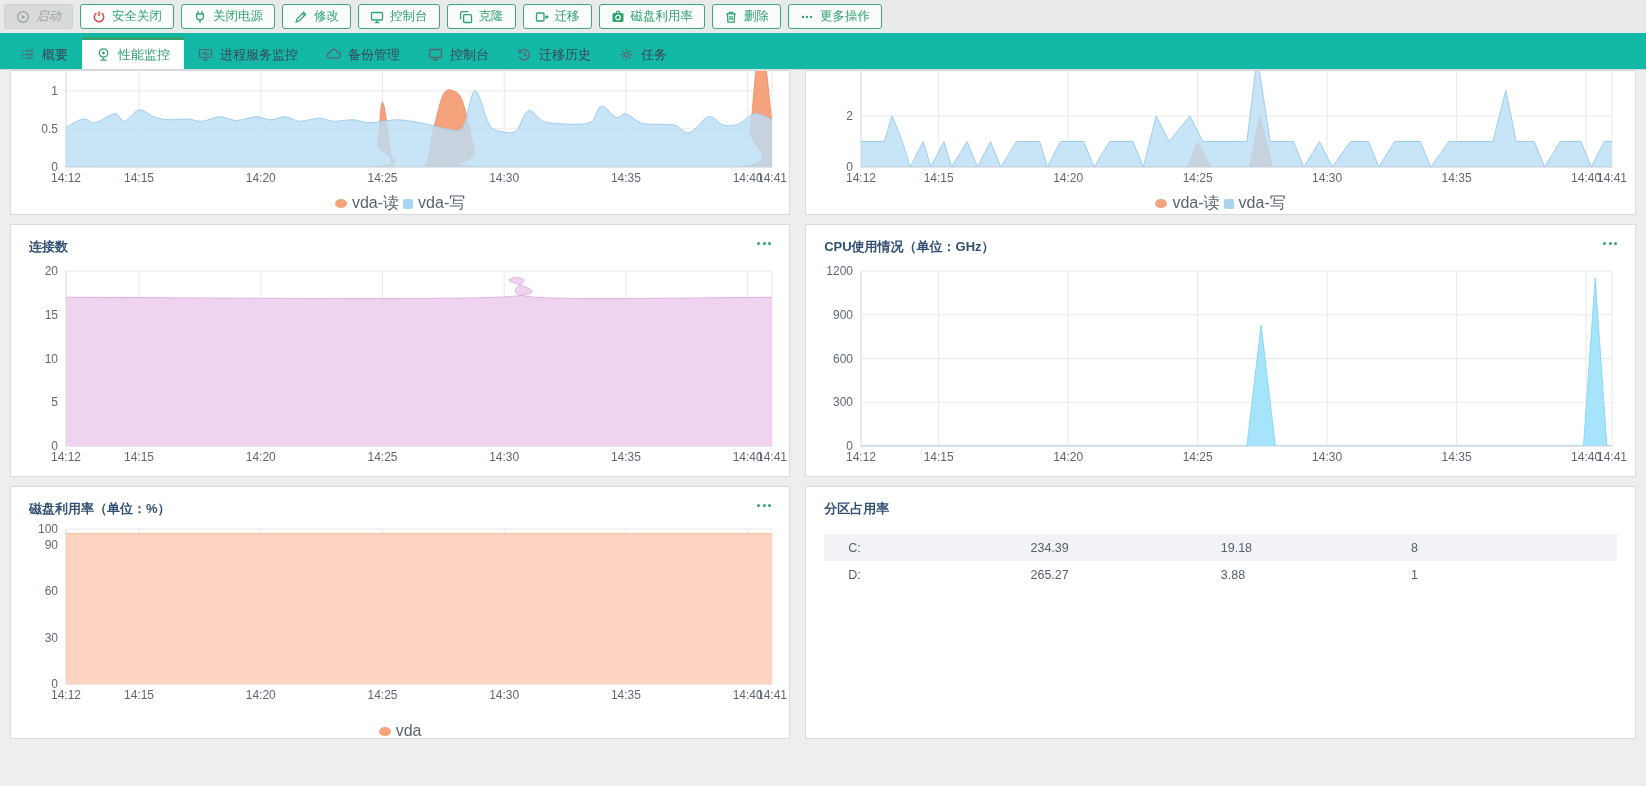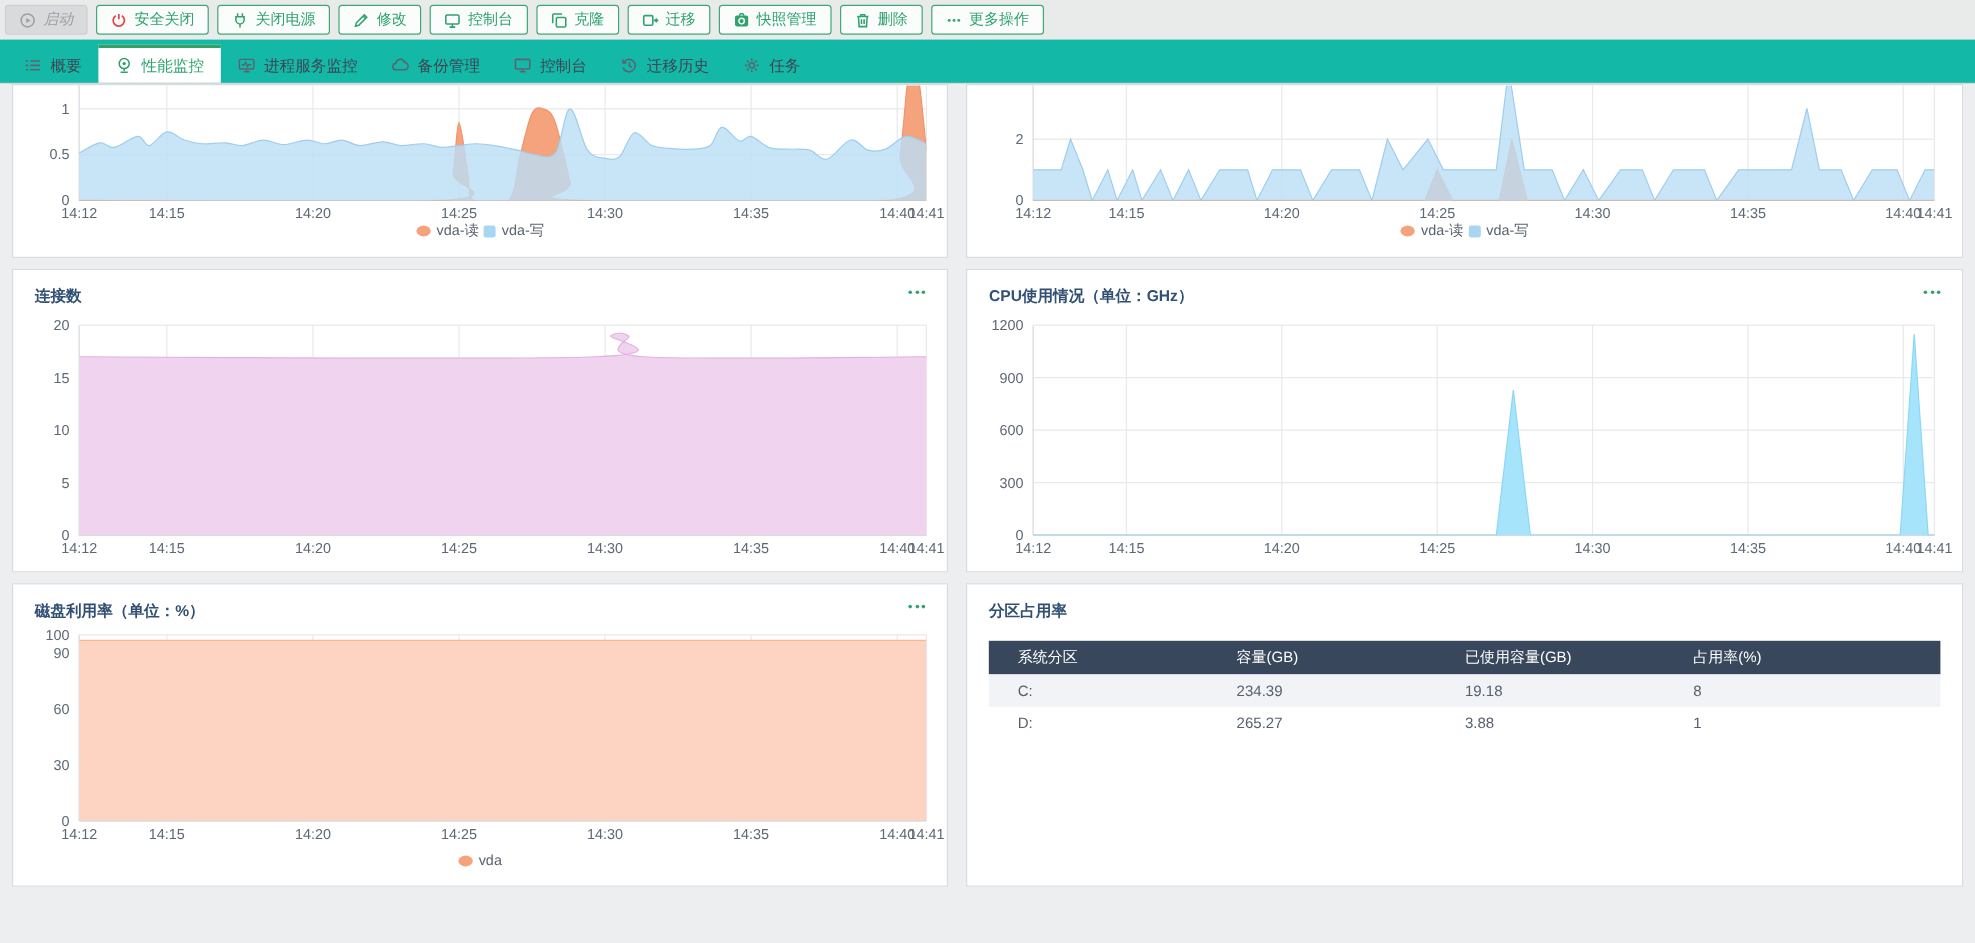--- a/index.html
+++ b/index.html
@@ -30,22 +30,22 @@
              grid-template-rows:145px 253px 253px; gap:9px 15px; }
   .card { background:#fff; border:1px solid #d9dcde; overflow:hidden; position:relative; }
   .card-title-row { height:37px; padding:13px 18px 0; display:flex; justify-content:space-between; align-items:flex-start;font-weight:bold; }
   .card-title { font-size:13px; color:#325073; }
   .dots { display:inline-flex; gap:2.5px; align-items:center; padding:4px 0; cursor:pointer; }
   .dots i { width:3px; height:3px; border-radius:50%; background:#2fa36e; display:block; }
 
   svg.chart { display:block; }
   svg text { font-family:"Liberation Sans","DejaVu Sans",sans-serif; }
 
-  .legend { display:flex; justify-content:center; align-items:flex-start; gap:4px;
-            height:30px; font-size:12px; color:#5a6470; }
+  .legend { display:flex; justify-content:center; align-items:flex-end; gap:4px;
+            height:30px; font-size:16px; color:#5a6470; }
   .legend .item { display:inline-flex; align-items:center; gap:5px; cursor:pointer; }
   .lg-read  { width:12px; height:9px; border-radius:50%; background:#f5a37d; }
   .lg-write { width:10px; height:10px; border-radius:2px; background:#a8d5f2; }
   .lg-vda   { width:12px; height:9px; border-radius:50%; background:#f5a37d; }
 
   
   .ptable { margin:10px 18px 0; font-size:12.5px; }
   .prow { display:grid; grid-template-columns:23% 24% 24% 29%; align-items:center; height:27px; }
   .prow > div { padding-left:24px; }
   .phead { background:#38475c; color:#fff; height:28px; }
@@ -121,21 +121,21 @@
     <span>迁移</span>
   </div>
   <div class="tb-btn">
     <span class="ic">
       <svg viewBox="0 0 14 14" width="14" height="14">
           <rect x="1.5" y="3" width="11" height="9" rx="1.5" fill="currentColor"></rect>
           <path d="M5 3 l1 -1.6 h2 L9 3" stroke="currentColor" stroke-width="1.3" fill="none"></path>
           <circle cx="7" cy="7.5" r="2.3" fill="none" stroke="#fff" stroke-width="1.2"></circle>
         </svg>
     </span>
-    <span>快照管理</span>
+    <span>磁盘利用率</span>
   </div>
   <div class="tb-btn">
     <span class="ic">
       <svg viewBox="0 0 14 14" width="14" height="14" fill="none" stroke="currentColor" stroke-width="1.3">
           <path d="M2.3 3.8 h9.4"></path>
           <path d="M5.4 3.8 V2.3 h3.2 v1.5"></path>
           <path d="M3.4 3.8 l0.5 8.4 h6.2 l0.5 -8.4"></path>
           <path d="M5.9 6 v4 M8.1 6 v4"></path>
         </svg>
     </span>
@@ -459,26 +459,20 @@
         <span>vda</span>
       </span>
     </div>
   </div>
 
   <div class="card">
     <div class="card-title-row">
       <span class="card-title">分区占用率</span>
     </div>
     <div class="ptable">
-      <div class="prow phead">
-        <div>系统分区</div>
-        <div>容量(GB)</div>
-        <div>已使用容量(GB)</div>
-        <div>占用率(%)</div>
-      </div>
       <div class="prow alt">
         <div class="cell">C:</div>
         <div class="cell">234.39</div>
         <div class="cell">19.18</div>
         <div class="cell">8</div>
       </div>
       <div class="prow">
         <div class="cell">D:</div>
         <div class="cell">265.27</div>
         <div class="cell">3.88</div>

